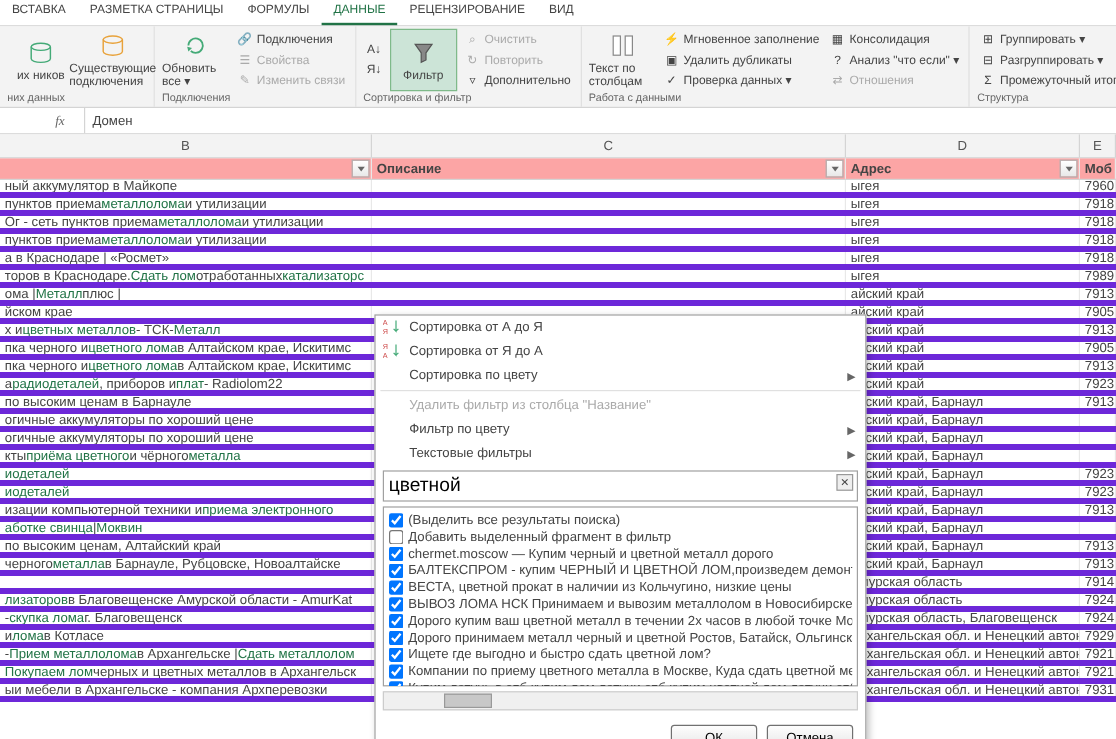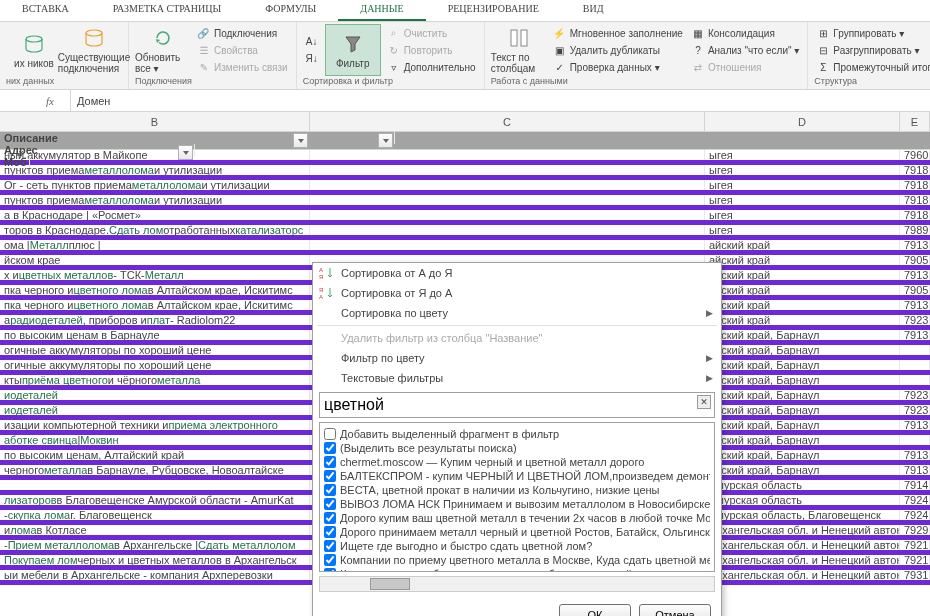--- a/index.html
+++ b/index.html
@@ -1,20 +1,20 @@
 <!DOCTYPE html>
 <html><head>
 <meta charset="utf-8">
 <style>
 * { margin: 0; padding: 0; box-sizing: border-box; font-family: "Segoe UI", Tahoma, sans-serif; }
 body { background: #fff; font-size: 11px; color: #444; overflow: hidden; width: 930px; height: 616px; position: relative; }
 
 
 .ribbon-tabs { display: flex; height: 22px; background: #fff; border-bottom: 1px solid #d4d4d4; }
-.ribbon-tab { padding: 3px 22px; font-size: 10px; color: #444; cursor: pointer; text-transform: uppercase; font-family: Liberation Serif, serif; }
+.ribbon-tab { padding: 3px 10px; font-size: 10px; color: #444; cursor: pointer; text-transform: uppercase; }
 .ribbon-tab.active { color: #217346; border-bottom: 2px solid #217346; }
 
 
 .ribbon { display: flex; height: 68px; background: #f3f3f3; border-bottom: 1px solid #d4d4d4; }
 .ribbon-group { display: flex; flex-direction: column; border-right: 1px solid #e0e0e0; padding: 2px 6px 1px; }
 .ribbon-group-inner { display: flex; gap: 4px; flex: 1; }
 .ribbon-group-label { font-size: 9px; color: #666; text-align: left; height: 12px; }
 .ribbon-big { display: flex; flex-direction: column; align-items: center; justify-content: center; width: 56px; font-size: 10px; text-align: left; line-height: 1.1; cursor: pointer; }
 .ribbon-big.active { background: #cce4d7; border: 1px solid #7fba8a; }
 .ribbon-icon { width: 24px; height: 24px; margin-bottom: 2px; display: flex; align-items: center; justify-content: center; }
@@ -31,37 +31,37 @@
 
 
 .grid { position: relative; }
 .col-headers { display: flex; background: #f3f3f3; border-bottom: 1px solid #d4d4d4; height: 20px; }
 .col-header { border-right: 1px solid #d4d4d4; text-align: center; font-size: 11px; color: #555; display: flex; align-items: center; justify-content: center; }
 .col-b { width: 310px; }
 .col-c { width: 395px; }
 .col-d { width: 195px; }
 .col-e { width: 30px; }
 
-.filter-row { display: flex; height: 18px; border-bottom: 1px solid #d4d4d4; background: #a3a3a3; flex-direction: column; }
+.filter-row { display: flex; height: 18px; border-bottom: 1px solid #d4d4d4; background: #fca5a5; }
 .filter-cell { border-right: 1px solid #e8e8e8; font-weight: bold; font-size: 11px; display: flex; align-items: center; padding: 0 4px; position: relative; }
 .filter-btn { position: absolute; right: 1px; top: 1px; width: 15px; height: 15px; border: 1px solid #b0b0b0; background: linear-gradient(#fff,#e8e8e8); display: flex; align-items: center; justify-content: center; cursor: pointer; }
 .filter-btn::after { content: ""; border-left: 3px solid transparent; border-right: 3px solid transparent; border-top: 4px solid #666; }
 
 .data-rows { }
 .data-row { display: flex; height: 15px; border-bottom: 5px solid #6d28d9; }
 .cell { border-right: 1px solid #e8e8e8; font-size: 11px; padding: 0 4px; white-space: nowrap; overflow: hidden; display: flex; align-items: center; }
 .cell.b { width: 310px; }
 .cell.c { width: 395px; }
 .cell.d { width: 195px; }
 .cell.e { width: 30px; }
 .hl { color: #217346; }
 
 
 .filter-dropdown { position: absolute; left: 312px; top: 150px; width: 410px; background: #fff; border: 1px solid #a0a0a0; box-shadow: 2px 2px 6px rgba(0,0,0,0.25); z-index: 10; font-size: 11px; }
-.fd-item { padding: 4px 38px 4px 28px; display: flex; align-items: center; gap: 8px; cursor: pointer; position: relative; }
+.fd-item { padding: 4px 38px 4px 28px; display: flex; align-items: flex-end; gap: 8px; cursor: pointer; position: relative; }
 .fd-item.disabled { color: #aaa; }
 .fd-item .arrow-r { position: absolute; right: 8px; color: #666; font-size: 9px; }
 .fd-sort-icon { position: absolute; left: 6px; width: 16px; height: 14px; }
 .fd-sep { height: 1px; background: #e0e0e0; margin: 2px 4px; }
 .fd-search { margin: 4px 6px; position: relative; }
 .fd-search input { width: 100%; padding: 3px 20px 3px 4px; border: 1px solid #a0a0a0; font-size: 16px; }
 .fd-search .clear { position: absolute; right: 4px; top: 3px; width: 14px; height: 14px; border: 1px solid #999; background: #eee; display: flex; align-items: center; justify-content: center; cursor: pointer; font-size: 9px; }
 .fd-list { margin: 0 6px 4px; border: 1px solid #a0a0a0; height: 150px; overflow-y: scroll; padding: 4px; }
 .fd-check { display: flex; align-items: center; gap: 4px; font-size: 11px; padding: 1px 0; white-space: nowrap; overflow: hidden; }
 .fd-check input { width: 12px; height: 12px; }
@@ -485,27 +485,27 @@
     <div class="fd-item">
         <span>Текстовые фильтры</span>
         <span class="arrow-r">▶</span>
       </div>
     <div class="fd-search">
       <input type="text" value="цветной" style="">
       <div class="clear">✕</div>
     </div>
     <div class="fd-list">
       <div class="fd-check">
+          <input type="checkbox" checked="" style="">
+          <span>(Выделить все результаты поиска)</span>
+        </div>
+      <div class="fd-check">
           <input type="checkbox" style="">
           <span>Добавить выделенный фрагмент в фильтр</span>
         </div>
-      <div class="fd-check">
-          <input type="checkbox" checked="" style="">
-          <span>(Выделить все результаты поиска)</span>
-        </div>
       <div id="fd-items">
           <div class="fd-check">
             <input type="checkbox" checked="" style="">
             <span>chermet.moscow — Купим черный и цветной металл дорого</span>
           </div>
           <div class="fd-check">
             <input type="checkbox" checked="" style="">
             <span>БАЛТЕКСПРОМ - купим ЧЕРНЫЙ И ЦВЕТНОЙ ЛОМ,произведем демонтаж,ВЫВОЗ ЛОМА</span>
           </div>
           <div class="fd-check">

